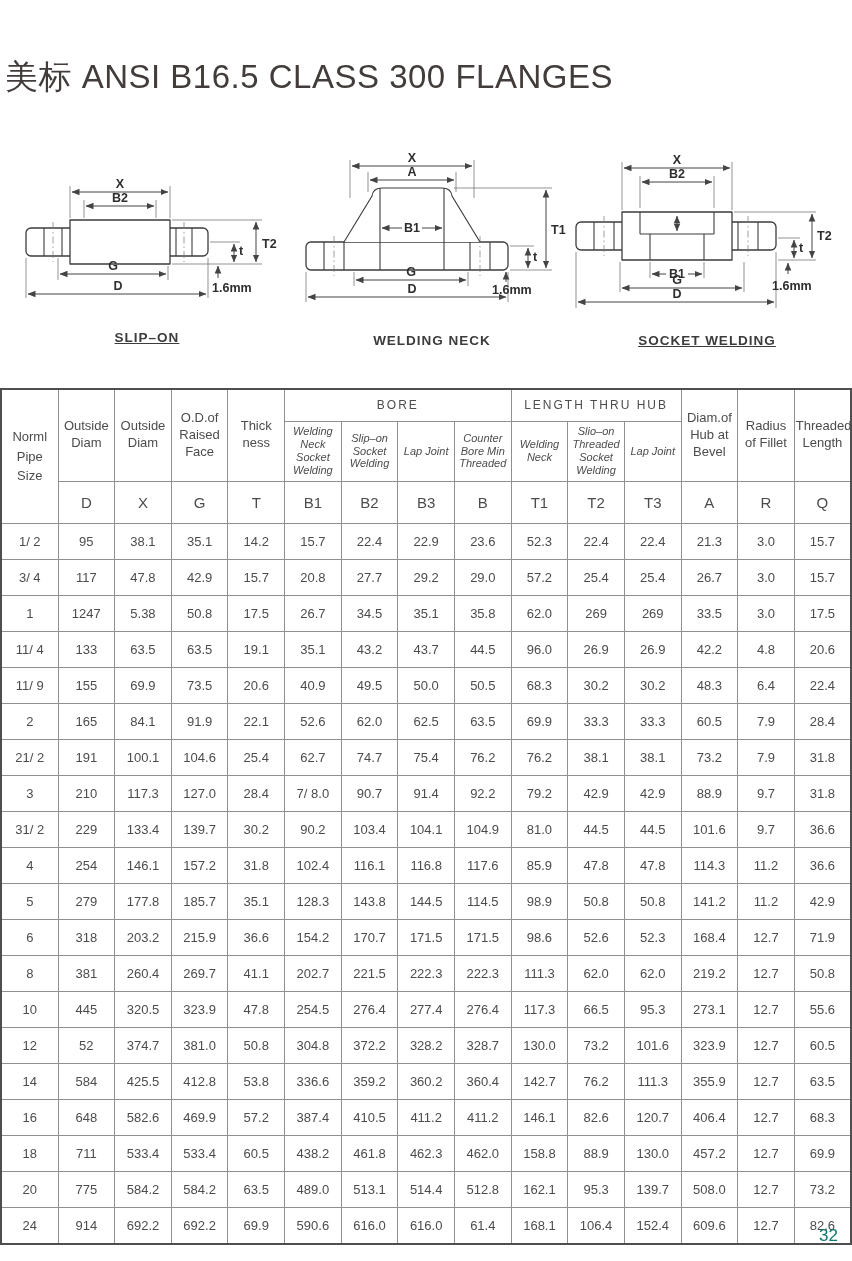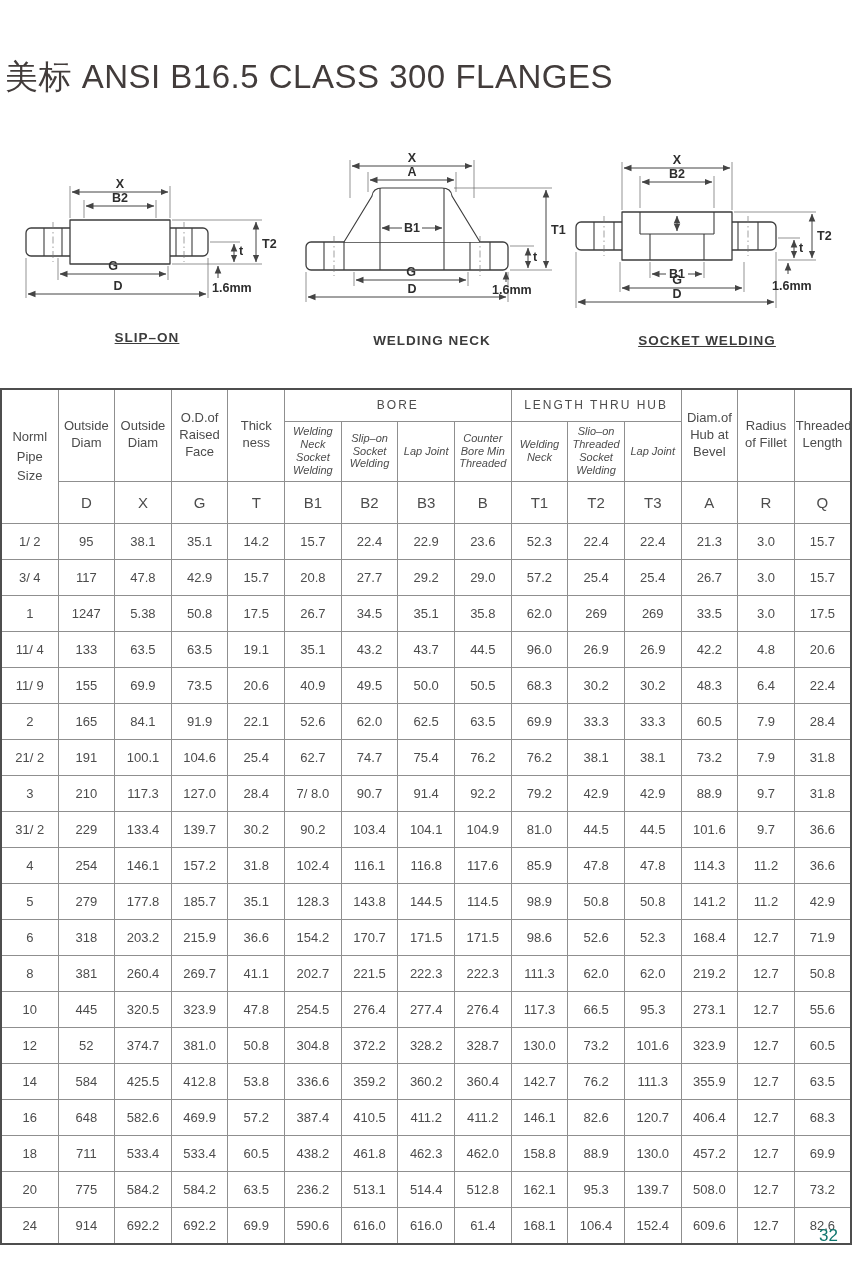--- a/index.html
+++ b/index.html
@@ -550,21 +550,21 @@
           <td>457.2</td>
           <td>12.7</td>
           <td>69.9</td>
         </tr>
         <tr>
           <td>20</td>
           <td>775</td>
           <td>584.2</td>
           <td>584.2</td>
           <td>63.5</td>
-          <td>236.2</td>
+          <td>489.0</td>
           <td>513.1</td>
           <td>514.4</td>
           <td>512.8</td>
           <td>162.1</td>
           <td>95.3</td>
           <td>139.7</td>
           <td>508.0</td>
           <td>12.7</td>
           <td>73.2</td>
         </tr>

